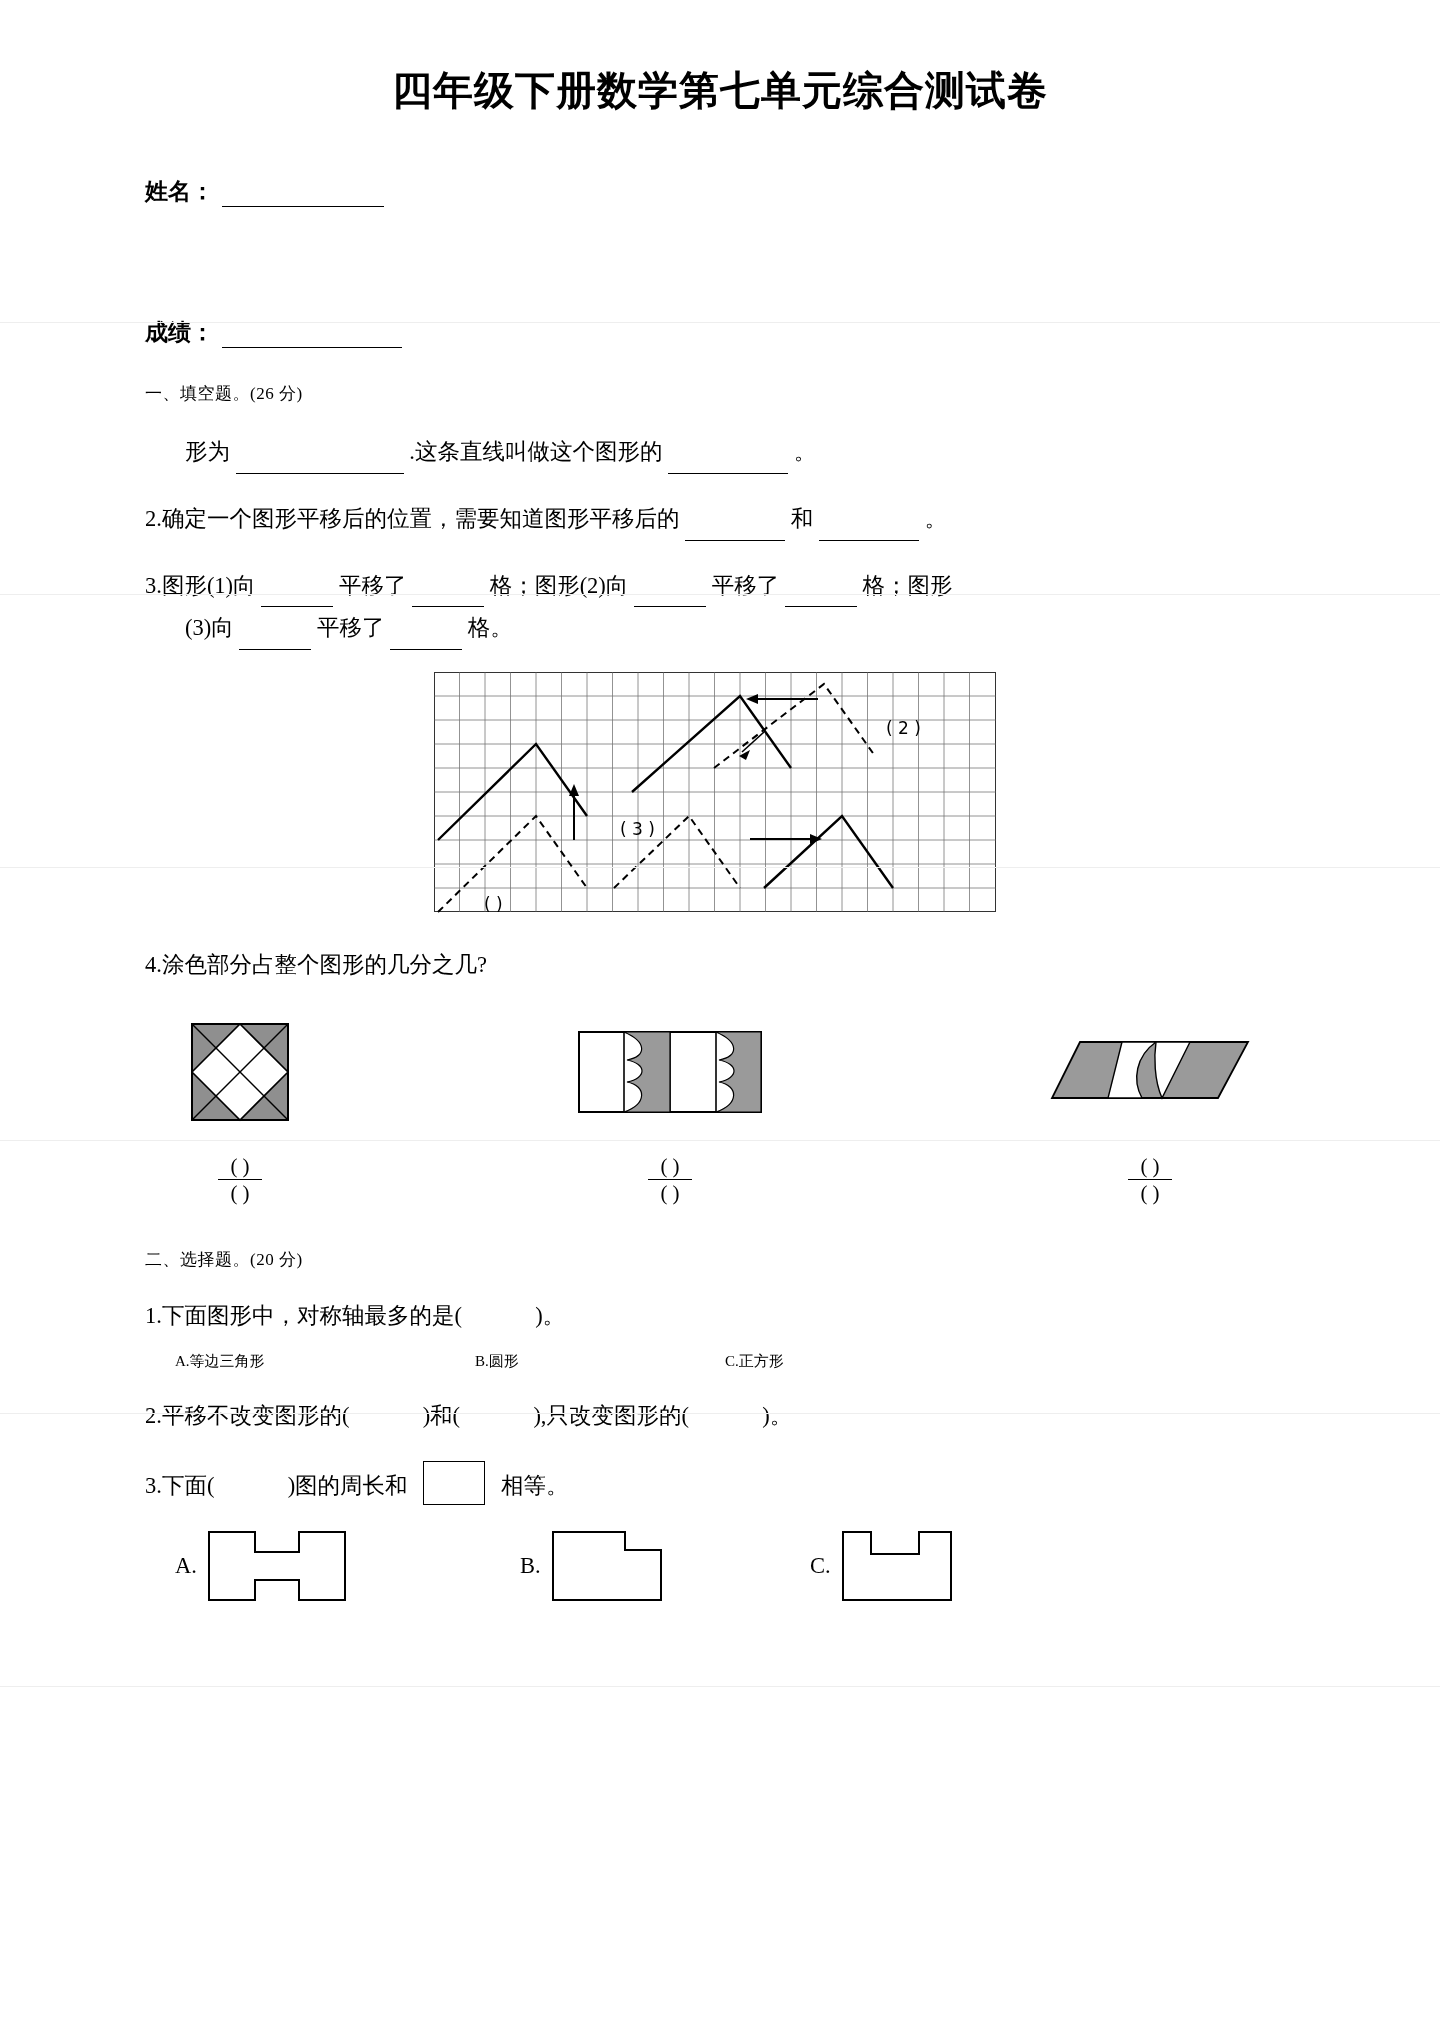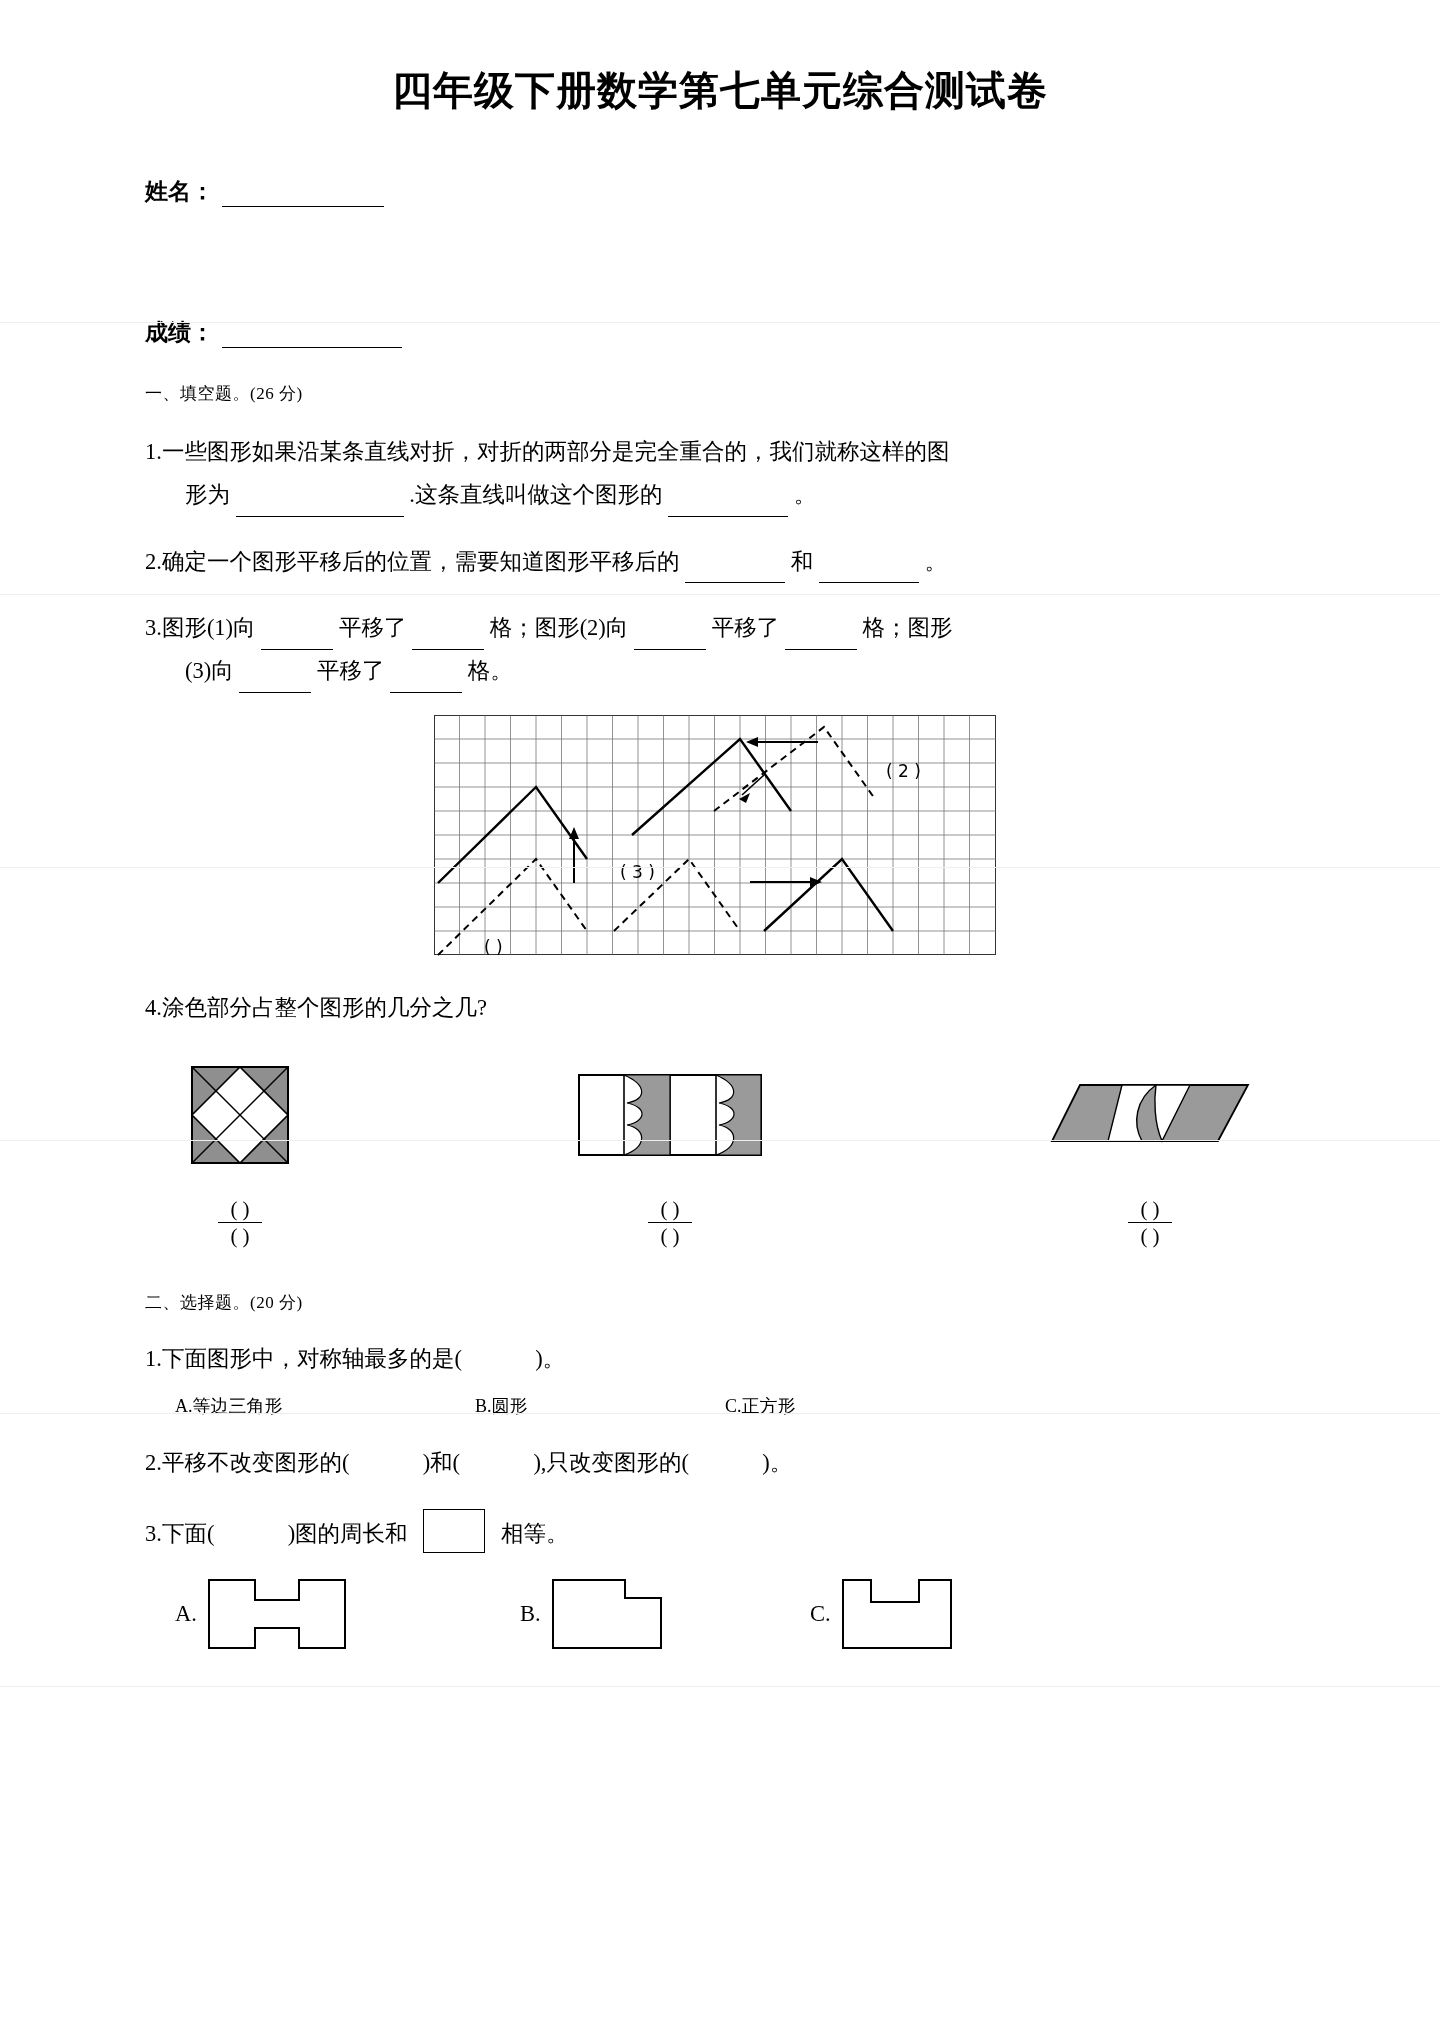--- a/index.html
+++ b/index.html
@@ -101,21 +101,21 @@
     border-top: 1.4px solid #000;
     display: block;
     width: 44px;
     margin: 2px auto;
   }
 
   
   .choices {
     margin-top: 14px;
     display: flex;
-    font-size: 18px;
+    font-size: 15px;
     padding-left: 30px;
   }
   .choices > div:nth-child(1) { width: 300px; }
   .choices > div:nth-child(2) { width: 250px; }
   .gap-paren { display: inline-block; min-width: 62px; text-align: center; }
 
   .sqbox {
     display: inline-block;
     width: 62px;
     height: 44px;
@@ -158,23 +158,20 @@
     </div>
     <div class="field">
       <span class="lbl">成绩：</span>
       <span class="blank-line bl-180"></span>
     </div>
   </div>
 
   <div class="section-head">一、填空题。(26 分)</div>
 
   <div class="q">
-    <div>
-      <span>1.</span><span>一些图形如果沿某条直线对折，对折的两部分是完全重合的，我们就称这样的图</span>
-    </div>
     <div style="padding-left:40px;">
       <span>形为</span>
       <span class="ul u-xl"></span>
       <span>.这条直线叫做这个图形的</span>
       <span class="ul u-lg"></span>
       <span>。</span>
     </div>
   </div>
 
   <div class="q q2">

